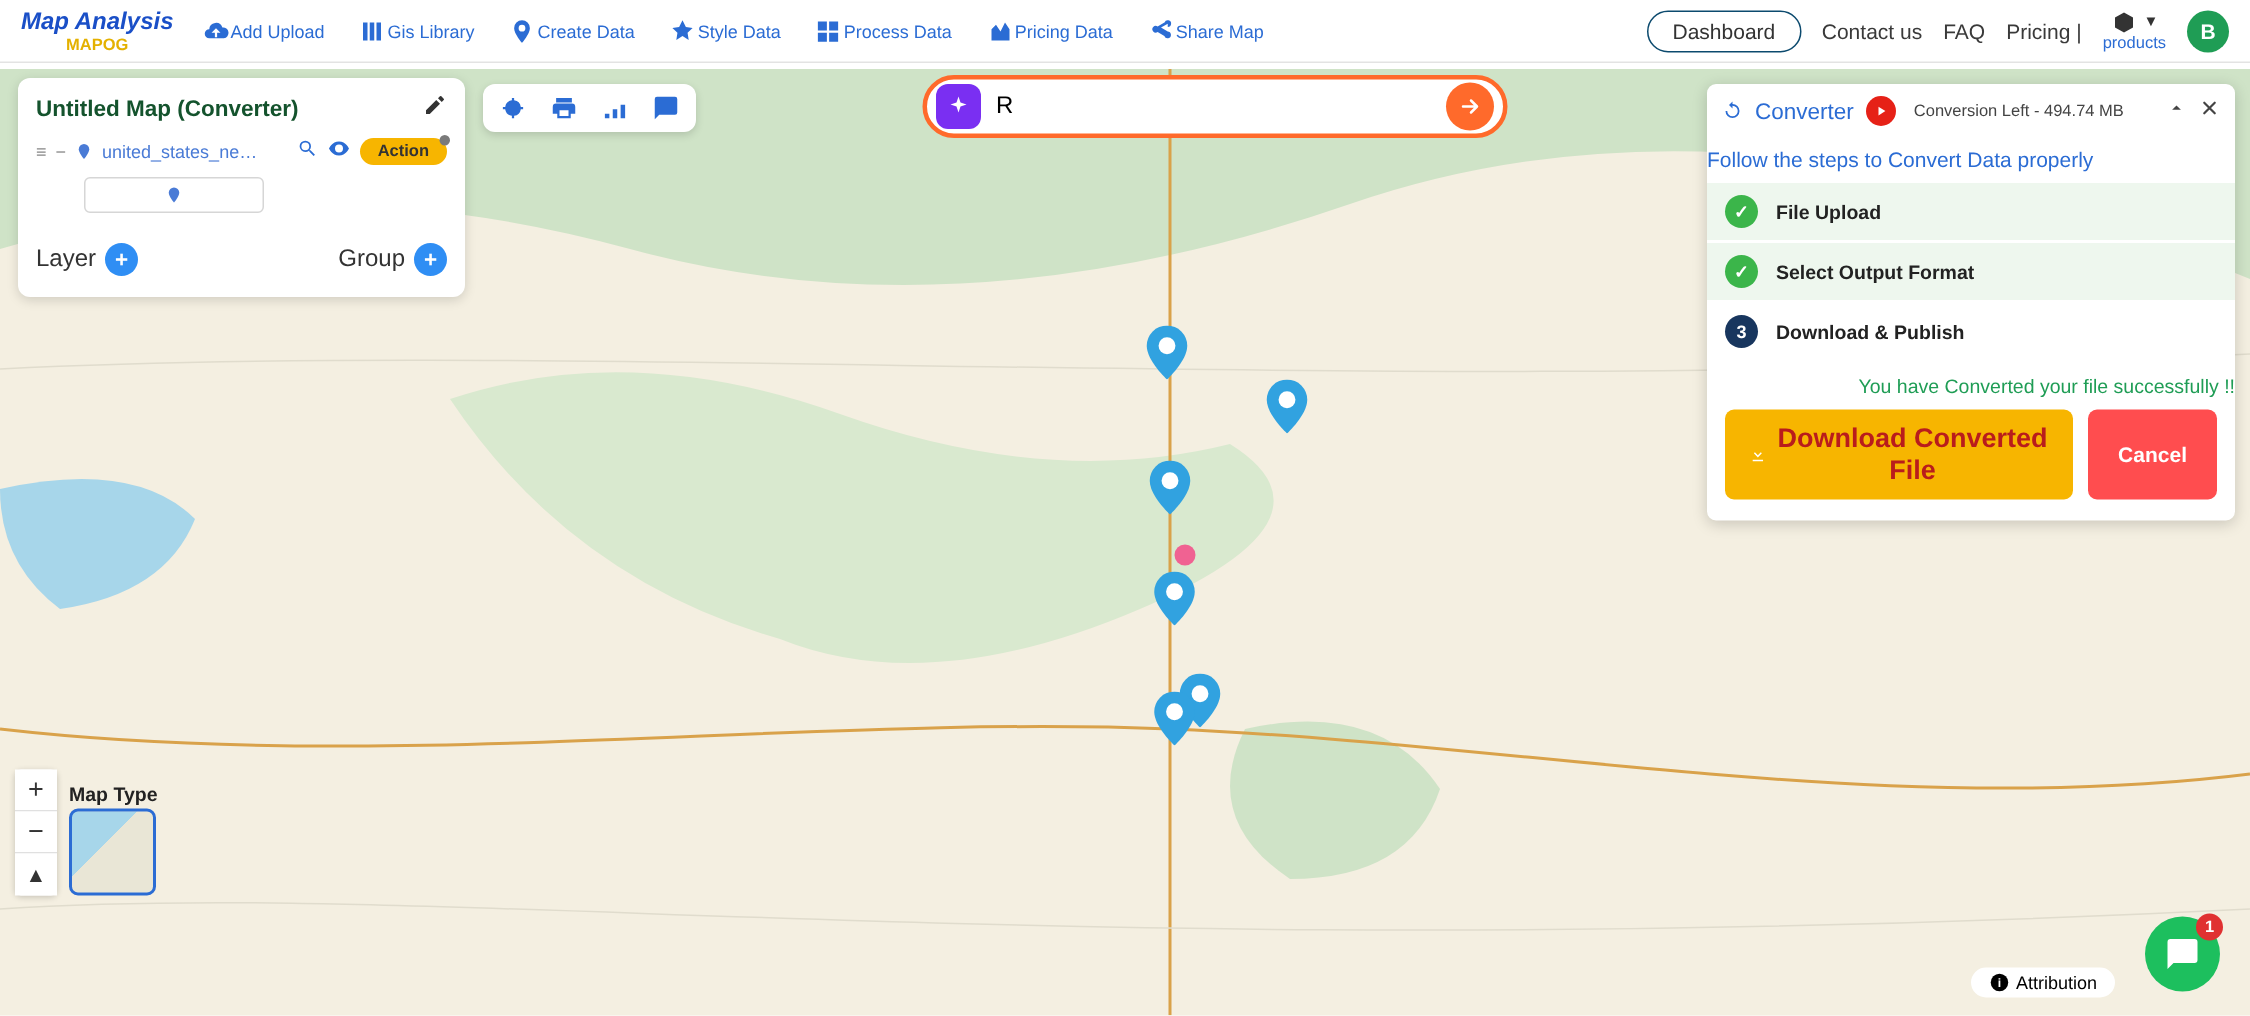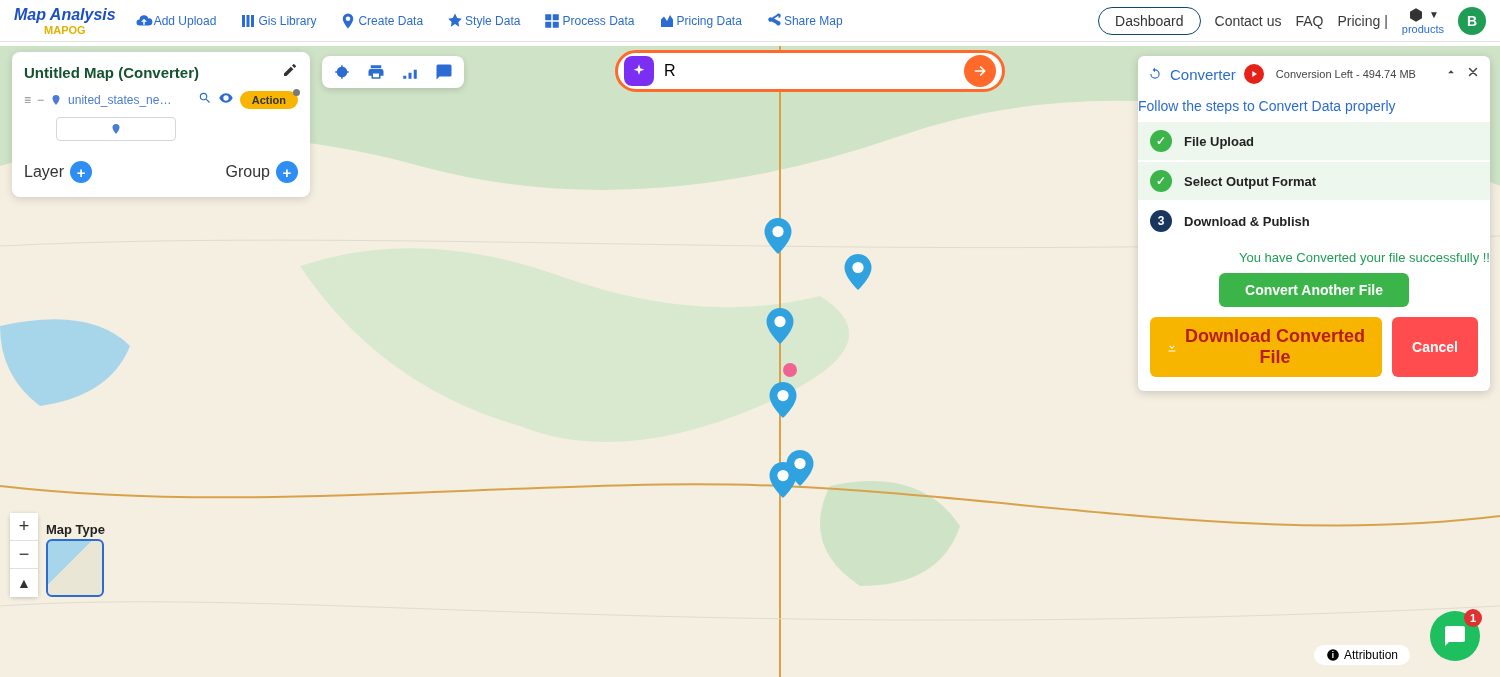--- a/index.html
+++ b/index.html
@@ -313,21 +313,20 @@
   </div>
   <div class="step">
     <span class="badge done">✓</span>
     <span class="label">Select Output Format</span>
   </div>
   <div class="step current">
     <span class="badge num">3</span>
     <span class="label">Download &amp; Publish</span>
   </div>
   <div class="conv-success">You have Converted your file successfully !!</div>
-  <button class="conv-convert">Convert Another File</button>
   <div class="conv-actions">
     <button class="btn-download">
       <svg width="14" height="14" viewBox="0 0 24 24" fill="#fff">
           <path d="M12 3v10l4-4 1.4 1.4L12 16l-5.4-5.6L8 9l4 4V3zM5 19h14v2H5z"></path>
         </svg>
       <span>Download Converted File</span>
     </button>
     <button class="btn-cancel">Cancel</button>
   </div>
 </div>

